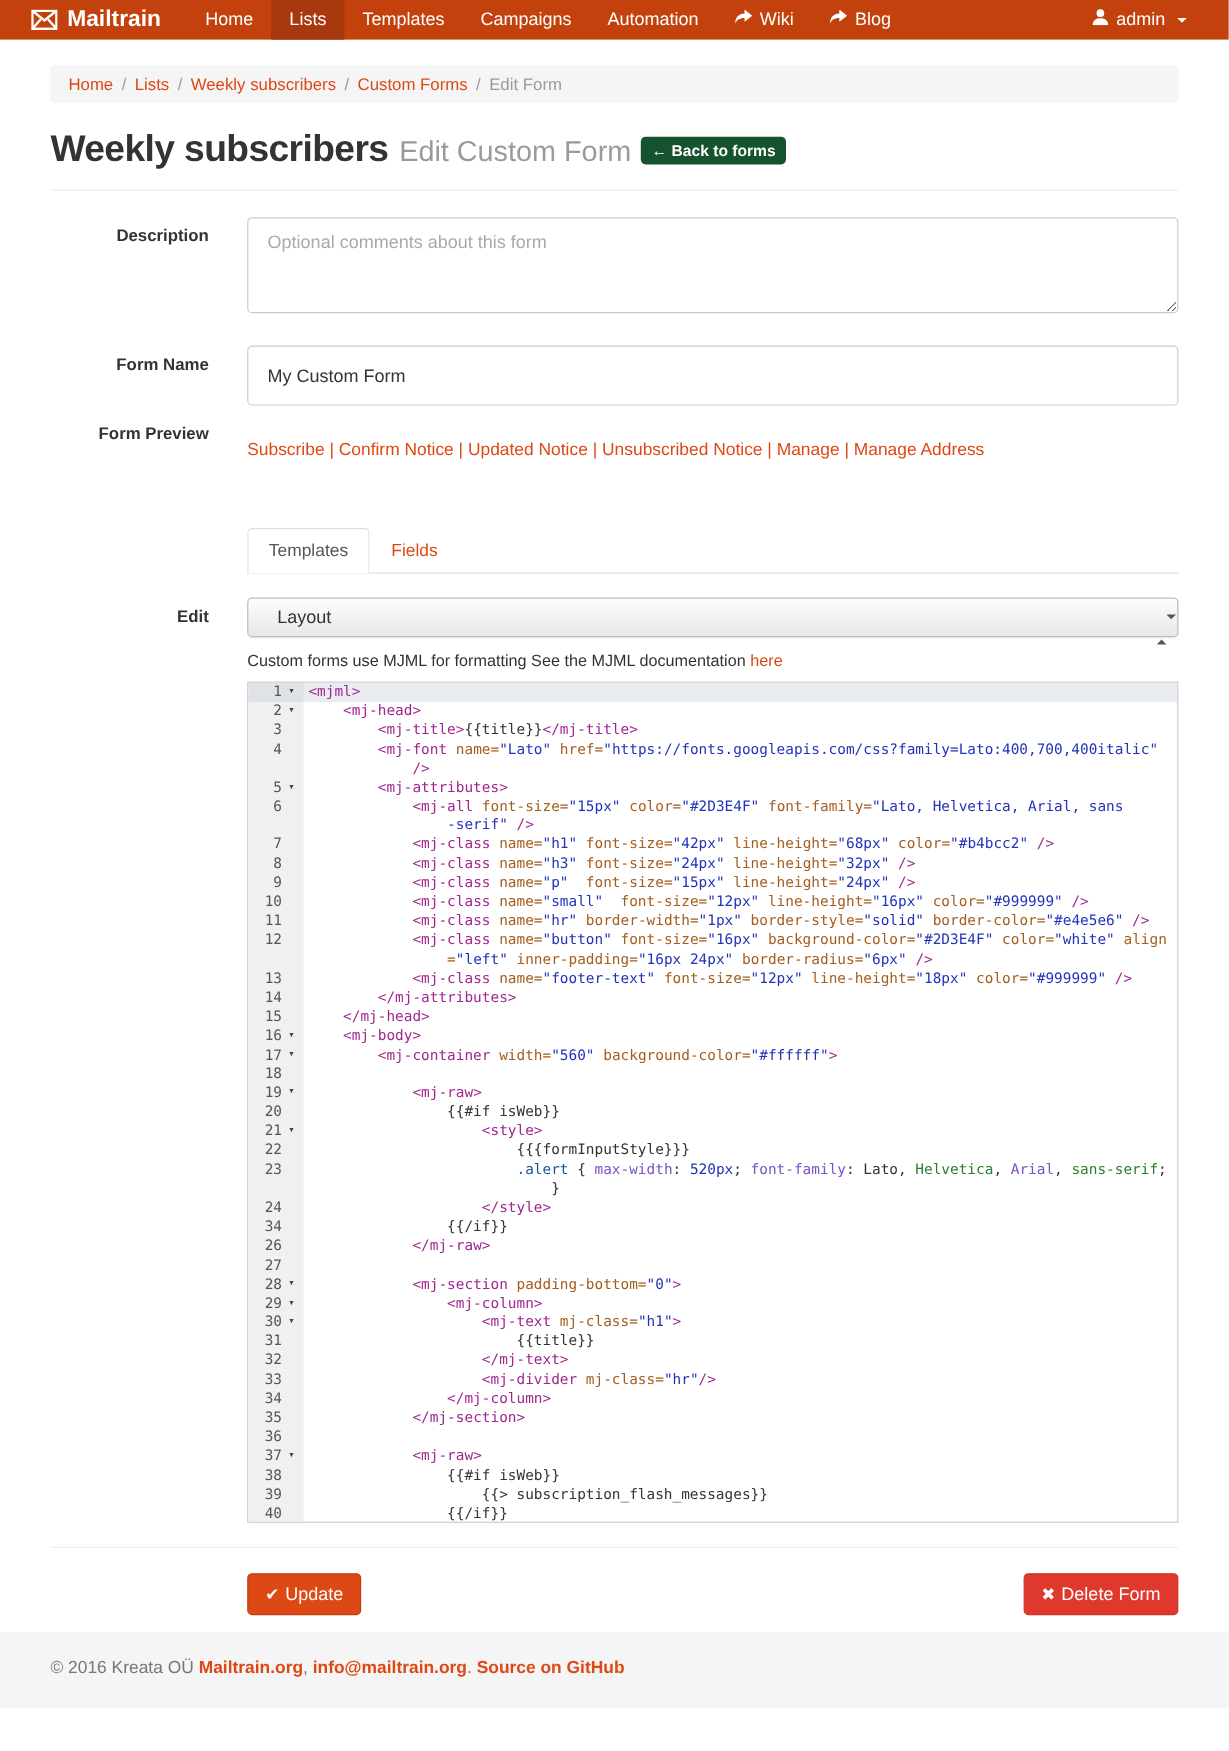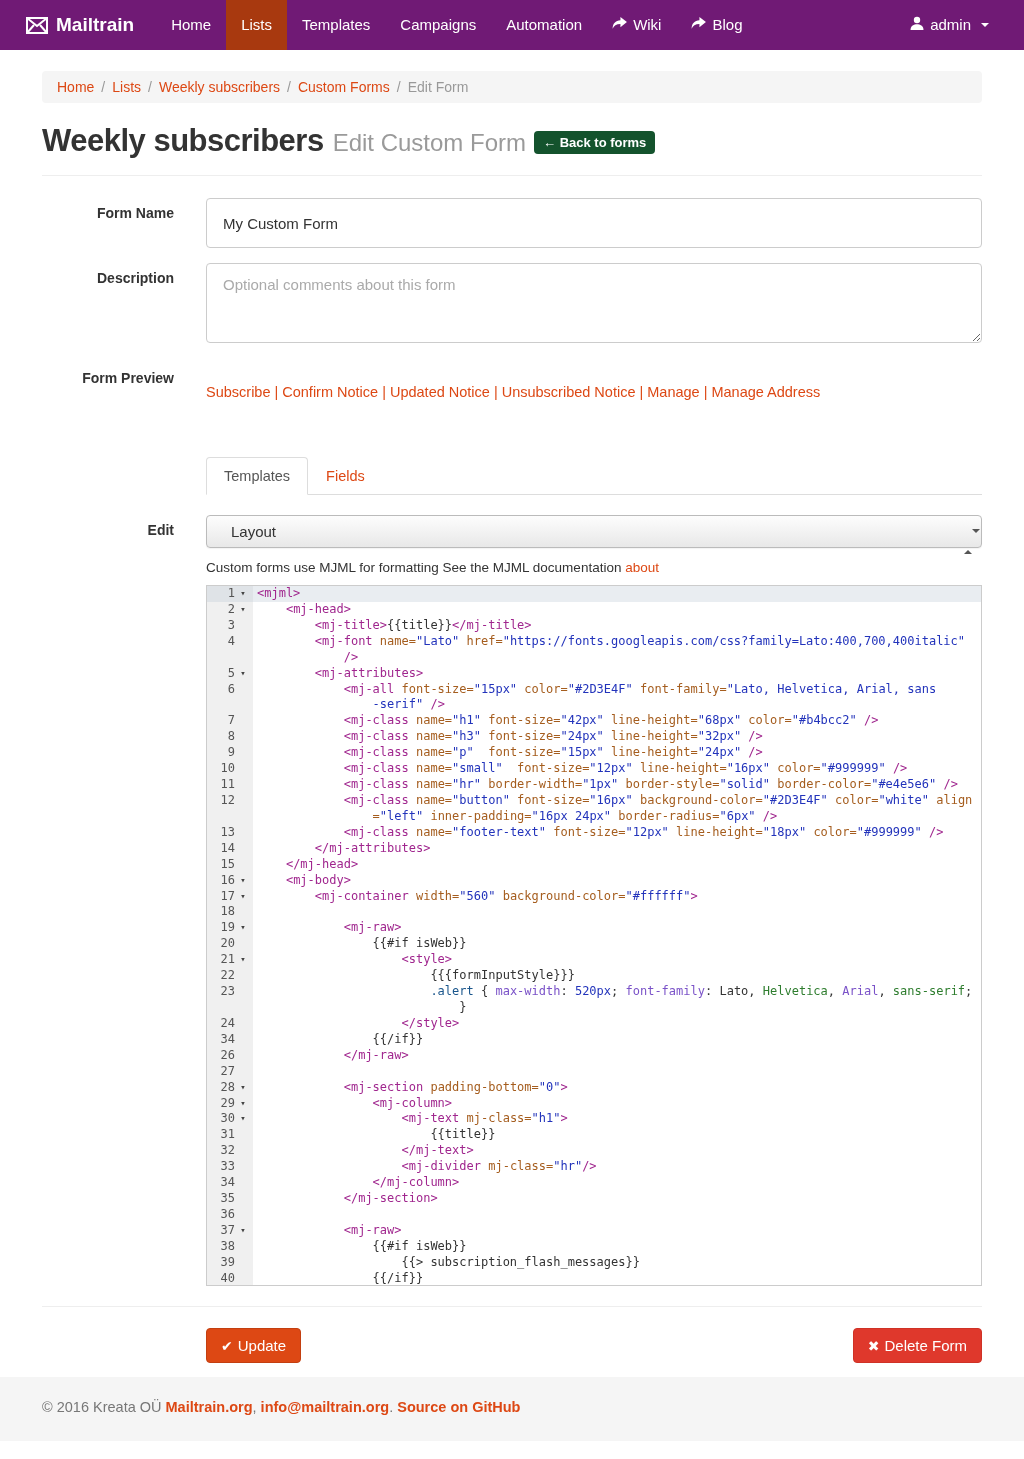--- a/index.html
+++ b/index.html
@@ -2,21 +2,21 @@
 <html><head>
 <meta charset="utf-8">
 <style>
   * { box-sizing: border-box; }
   html,body { margin:0; padding:0; }
   body {
     width:1024px; background:#fff; color:#444;
     font-family:"Liberation Sans", sans-serif; font-size:14px;
   }
   
-  .navbar { height:50px; background:#701a75; display:flex; align-items:stretch; padding:0 20px 0 26px; }
+  .navbar { height:33px; background:#c2410c; display:flex; align-items:stretch; padding:0 20px 0 26px; }
   .brand { display:flex; align-items:center; gap:8px; color:#fff; font-size:19px; font-weight:bold; margin-right:22px; cursor:pointer; }
   .brand svg { display:block; }
   .nav-list { display:flex; list-style:none; margin:0; padding:0; }
   .nav-item { color:#fff; font-size:15px; line-height:50px; padding:0 15px; cursor:pointer; display:flex; align-items:center; gap:6px; }
   .nav-item.active { background:#A8390F; }
   .nav-right { margin-left:auto; display:flex; }
   .caret-down { width:0; height:0; border-left:4px solid transparent; border-right:4px solid transparent; border-top:4px solid #fff; display:inline-block; margin-left:4px; }
   
   .breadcrumb { width:940px; margin:21px auto 16px; background:#f5f5f5; border-radius:4px; padding:8px 15px; font-size:14px; color:#999; }
   .breadcrumb a { color:#DD4814; text-decoration:none; cursor:pointer; }
@@ -140,31 +140,31 @@
 
 <div class="breadcrumb"><a>Home</a><span class="crumb-sep">/</span><a>Lists</a><span class="crumb-sep">/</span><a>Weekly subscribers</a><span class="crumb-sep">/</span><a>Custom Forms</a><span class="crumb-sep">/</span><span class="crumb-current">Edit Form</span></div>
 
 <div class="title-row">
   <span class="page-title">Weekly subscribers</span><span class="page-subtitle">Edit Custom Form</span><span class="badge-back"><span>←</span> <span>Back to forms</span></span>
 </div>
 <hr class="rule">
 
 <div class="form-area">
 
+  <div class="frow" style="margin-bottom:24px;">
+    <label class="flabel">Description</label>
+    <div class="fcontrol">
+      <textarea class="text-area" placeholder="Optional comments about this form" style=""></textarea>
+    </div>
+  </div>
+
   <div class="frow">
     <label class="flabel">Form Name</label>
     <div class="fcontrol">
       <input class="text-input" type="text" value="My Custom Form" style="">
-    </div>
-  </div>
-
-  <div class="frow" style="margin-bottom:24px;">
-    <label class="flabel">Description</label>
-    <div class="fcontrol">
-      <textarea class="text-area" placeholder="Optional comments about this form" style=""></textarea>
     </div>
   </div>
 
   <div class="frow" style="margin-bottom:0;">
     <label class="flabel" style="padding-top:0;">Form Preview</label>
     <div class="fcontrol">
       <div class="preview-links"><a>Subscribe</a><span class="plink-sep">|</span><a>Confirm Notice</a><span class="plink-sep">|</span><a>Updated Notice</a><span class="plink-sep">|</span><a>Unsubscribed Notice</a><span class="plink-sep">|</span><a>Manage</a><span class="plink-sep">|</span><a>Manage Address</a></div>
     </div>
   </div>
 
@@ -180,21 +180,21 @@
     <div class="fcontrol">
       <div class="select-box">
         <span>Layout</span>
         <span class="select-arrows"><span class="up"></span><span class="dn"></span></span>
       </div>
     </div>
   </div>
 
   <div class="help-line">
     <span>Custom forms use MJML for formatting See the MJML documentation</span>
-    <a>about</a>
+    <a>here</a>
   </div>
 
   <div class="editor">
       <div class="ed-row act"><div class="gut"><span class="ln">1</span><span class="fold">▾</span></div><div class="code"><span class="tk-t">&lt;mjml&gt;</span></div></div>
       <div class="ed-row"><div class="gut"><span class="ln">2</span><span class="fold">▾</span></div><div class="code"><span class="tk-p">    </span><span class="tk-t">&lt;mj-head&gt;</span></div></div>
       <div class="ed-row"><div class="gut"><span class="ln">3</span><span class="fold"></span></div><div class="code"><span class="tk-p">        </span><span class="tk-t">&lt;mj-title&gt;</span><span class="tk-p">{{title}}</span><span class="tk-t">&lt;/mj-title&gt;</span></div></div>
       <div class="ed-row"><div class="gut"><span class="ln">4</span><span class="fold"></span></div><div class="code"><span class="tk-p">        </span><span class="tk-t">&lt;mj-font </span><span class="tk-a">name=</span><span class="tk-s">"Lato"</span><span class="tk-p"> </span><span class="tk-a">href=</span><span class="tk-s">"https://fonts.googleapis.com/css?family=Lato:400,700,400italic"</span></div></div>
       <div class="ed-row"><div class="gut"><span class="ln"></span><span class="fold"></span></div><div class="code"><span class="tk-p">            </span><span class="tk-t">/&gt;</span></div></div>
       <div class="ed-row"><div class="gut"><span class="ln">5</span><span class="fold">▾</span></div><div class="code"><span class="tk-p">        </span><span class="tk-t">&lt;mj-attributes&gt;</span></div></div>
       <div class="ed-row"><div class="gut"><span class="ln">6</span><span class="fold"></span></div><div class="code"><span class="tk-p">            </span><span class="tk-t">&lt;mj-all </span><span class="tk-a">font-size=</span><span class="tk-s">"15px"</span><span class="tk-p"> </span><span class="tk-a">color=</span><span class="tk-s">"#2D3E4F"</span><span class="tk-p"> </span><span class="tk-a">font-family=</span><span class="tk-s">"Lato, Helvetica, Arial, sans</span></div></div>

